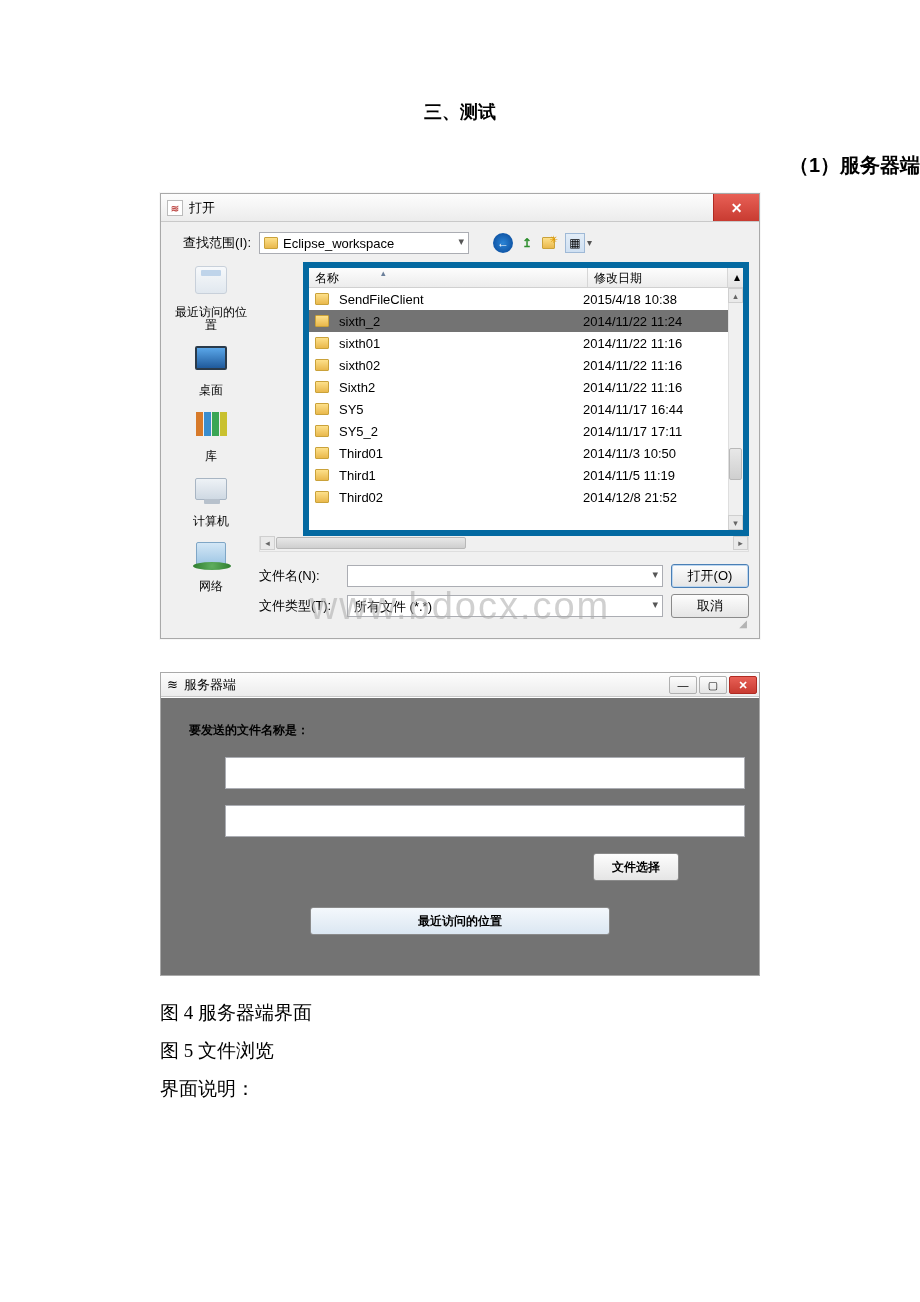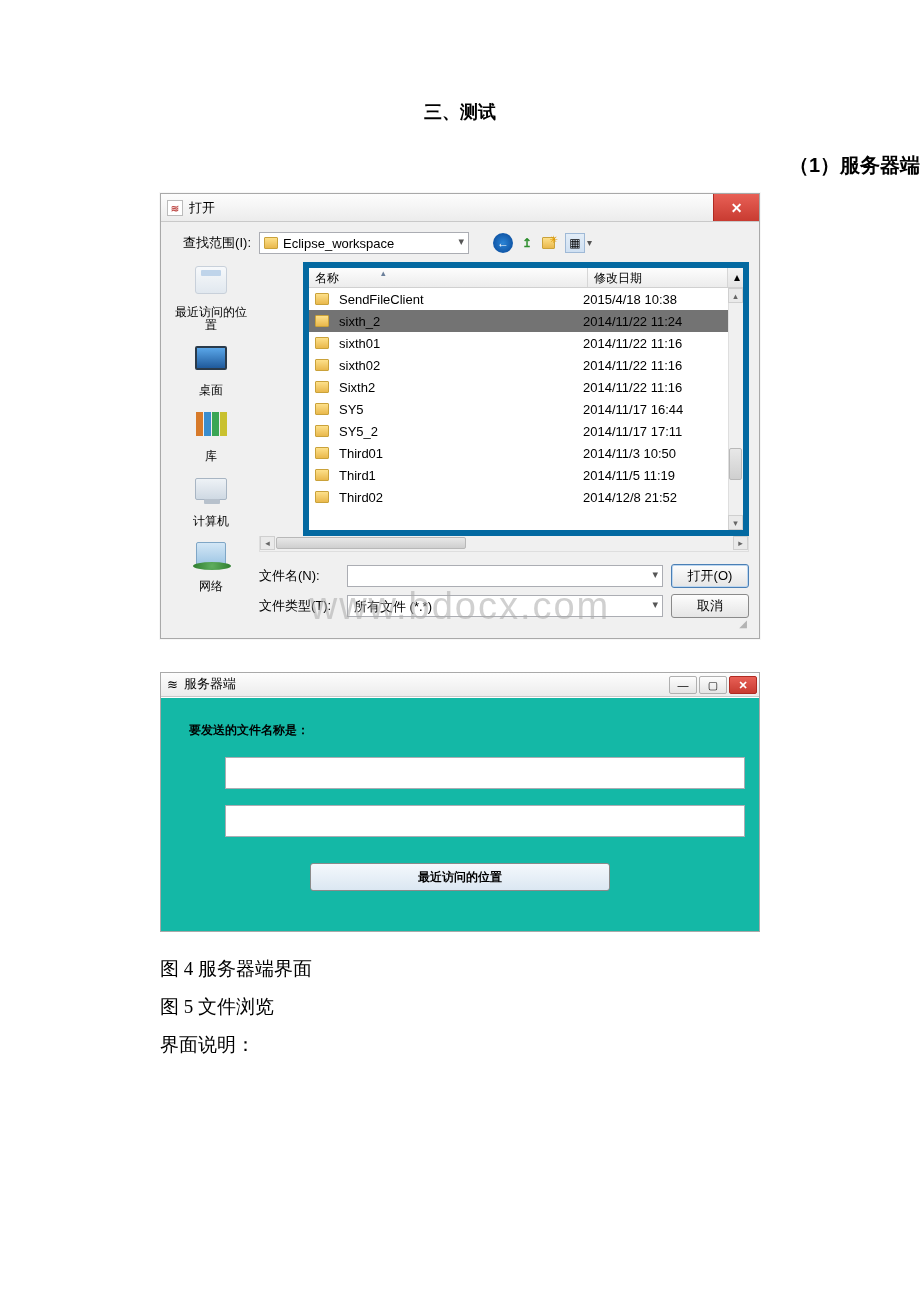--- a/index.html
+++ b/index.html
@@ -178,35 +178,35 @@
   .server {
     width:600px;margin:0 auto;
     border:1px solid #a9a9a9;background:#f0f0f0;
     font-size:13px;font-family:"SimSun",Tahoma,sans-serif;
   }
   .srv-title{
     display:flex;align-items:stretch;height:24px;
     background:linear-gradient(#fdfdfd,#ececec);
     border-bottom:1px solid #c9c9c9;
   }
-  .srv-title .t{flex:0 0 auto;line-height:24px;font-family:Liberation Mono, monospace;}
+  .srv-title .t{flex:0 0 auto;line-height:24px;}
   .srv-title .spacer{flex:1;}
   .srv-ctrl{display:flex;}
   .srv-ctrl .c{
     width:28px;height:18px;margin:3px 2px 0 0;
     display:flex;align-items:center;justify-content:center;
     font-size:11px;
     background:linear-gradient(#fdfdfd,#e5e5e5);
     border:1px solid #b0b0b0;border-radius:2px;
   }
   .srv-ctrl .cx{
     background:linear-gradient(#e86056,#c83b31);color:#fff;border:1px solid #b02a22;font-weight:bold;
   }
   .srv-body{
-    background:#14b8a6;padding:24px 26px 40px 26px;
+    background:#737373;padding:24px 26px 40px 26px;
     border-top:1px solid #fff;
   }
   .srv-label{font-size:12px;margin:0 0 18px 2px;font-weight:bold;}
   .srv-field{
     height:32px;background:#fff;border:1px solid #abadb3;
     margin:0 0 16px 38px;width:520px;max-width:100%;
   }
   .srv-row{display:flex;justify-content:flex-end;margin:6px 54px 0 0;}
   .srv-row2{display:flex;justify-content:center;margin-top:26px;}
   .srv-btn{
@@ -415,20 +415,23 @@
     <div class="srv-ctrl">
       <div class="c">—</div>
       <div class="c">▢</div>
       <div class="c cx">✕</div>
     </div>
   </div>
   <div class="srv-body">
     <div class="srv-label">要发送的文件名称是：</div>
     <div class="srv-field"></div>
     <div class="srv-field"></div>
+    <div class="srv-row">
+      <div class="srv-btn">文件选择</div>
+    </div>
     <div class="srv-row2">
       <div class="srv-btn wide">最近访问的位置</div>
     </div>
   </div>
 </div>
 
 <div class="caption-block">
   <div>图 4 服务器端界面</div>
   <div>图 5 文件浏览</div>
   <div>界面说明：</div>

